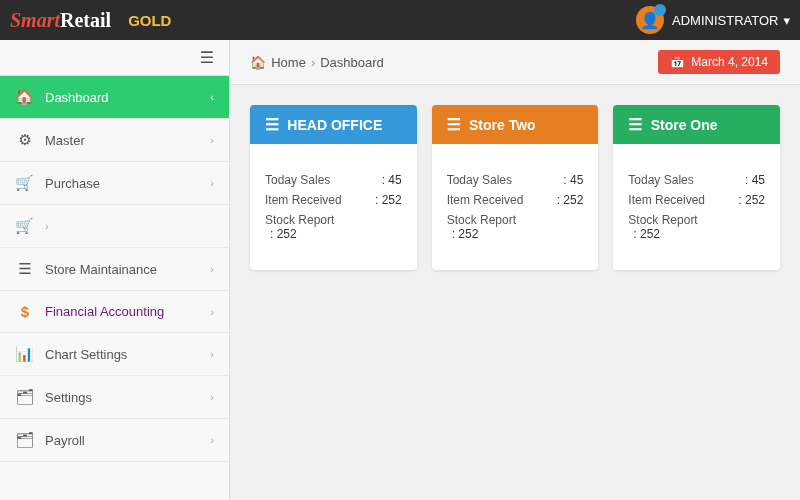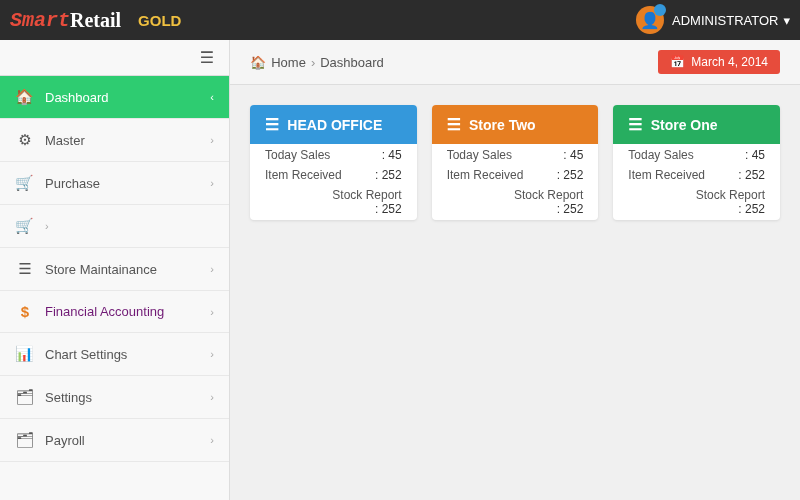--- a/index.html
+++ b/index.html
@@ -15,21 +15,21 @@
       padding: 0 10px;
       flex-shrink: 0;
     }
     .brand {
       font-size: 20px;
       font-weight: bold;
       color: white;
       display: flex;
       align-items: center;
     }
-    .brand-smart { color: #e74c3c; font-style: italic; font-family: Liberation Mono, monospace; }
+    .brand-smart { color: #e74c3c; font-style: italic; font-family: Liberation Serif, serif; }
     .brand-retail { color: white; font-family: Georgia, serif; }
     .brand-gold { color: #f0c040; font-size: 15px; margin-left: 17px; vertical-align: super; }
     .user-area {
       display: flex;
       align-items: center;
       color: white;
       font-size: 13px;
       cursor: pointer;
     }
     .user-icon {
@@ -161,33 +161,32 @@
     .card-header {
       padding: 10px 15px;
       color: white;
       font-size: 14px;
       font-weight: bold;
       display: flex;
       align-items: center;
     }
     .card-header-icon { margin-right: 8px; font-size: 16px; }
     .card-body {
-      padding: 4px 15px;
-      text-align: right;
+      padding: 29px 15px;
     }
     .card-row {
       display: flex;
       justify-content: space-between;
       margin-bottom: 6px;
       font-size: 12px;
       color: #444;
     }
     .card-row:last-child { margin-bottom: 0; flex-direction: column; }
     .card-label { color: #555; }
-    .card-value { color: #333; margin-left: 11px; }
+    .card-value { color: #333; margin-left: 5px; }
 
     .card-blue .card-header { background: #3498db; }
     .card-orange .card-header { background: #e67e22; }
     .card-green .card-header { background: #27ae60; }
   </style>
 </head>
 <body>
 
 <div class="top-navbar">
   <div class="brand">

